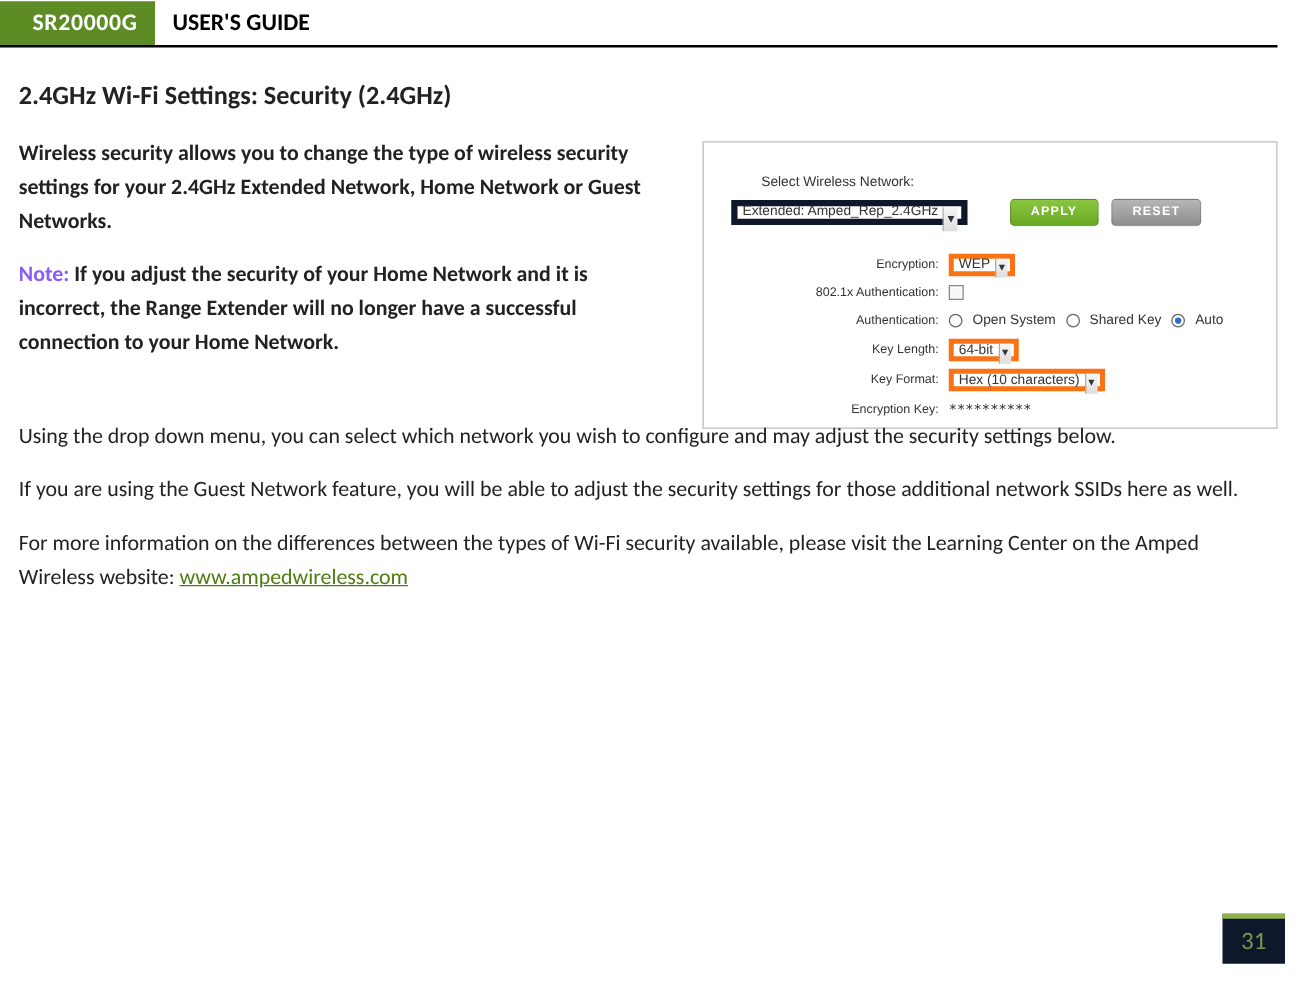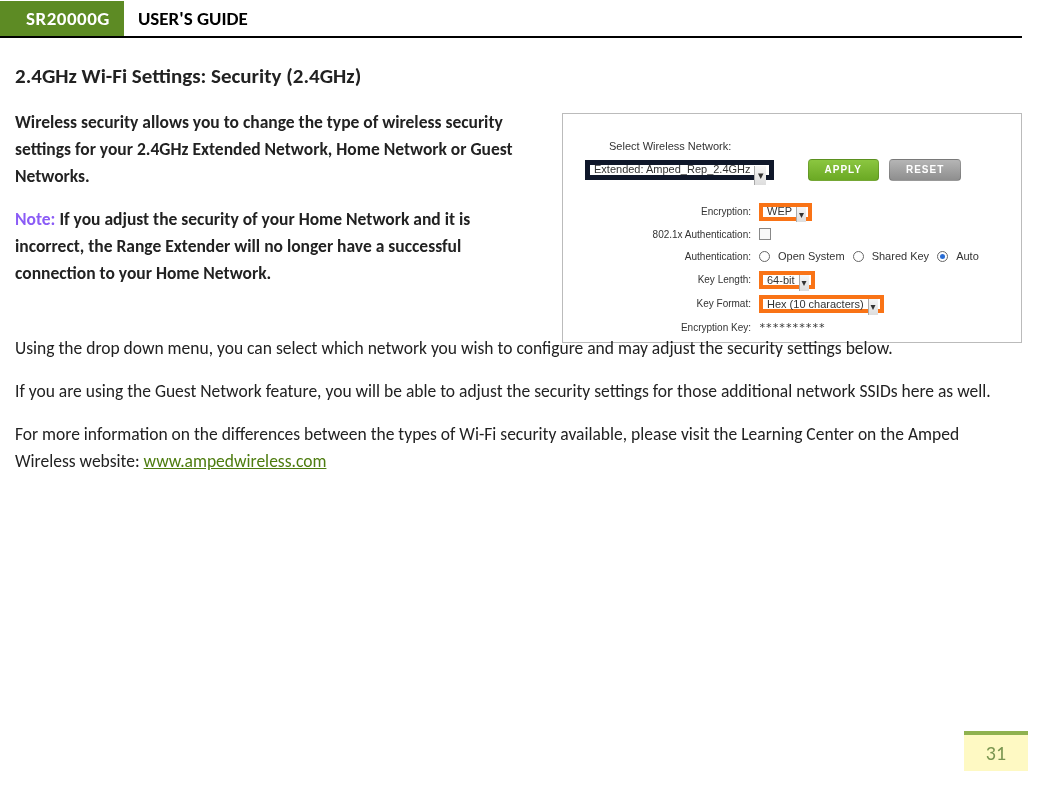--- a/index.html
+++ b/index.html
@@ -44,23 +44,23 @@
   .body-text { flex: 1 1 auto; }
   .body-text p { margin-bottom: 16px; font-weight: bold; }
   .note-label { color: #8b5cf6; }
   a.link { color: #4d7c0f; text-decoration: underline; }
 
   
   .page-tab {
     position: absolute;
     right: 14px;
     bottom: 20px;
-    width: 64px;
+    width: 50px;
     height: 40px;
-    background: #fef9c3;
+    background: #0f172a;
     border-top: 4px solid #8fb24f;
     display: flex;
     align-items: center;
     justify-content: center;
     color: #7a9650;
     font-size: 20px;
   }
 
   
   .shot {

